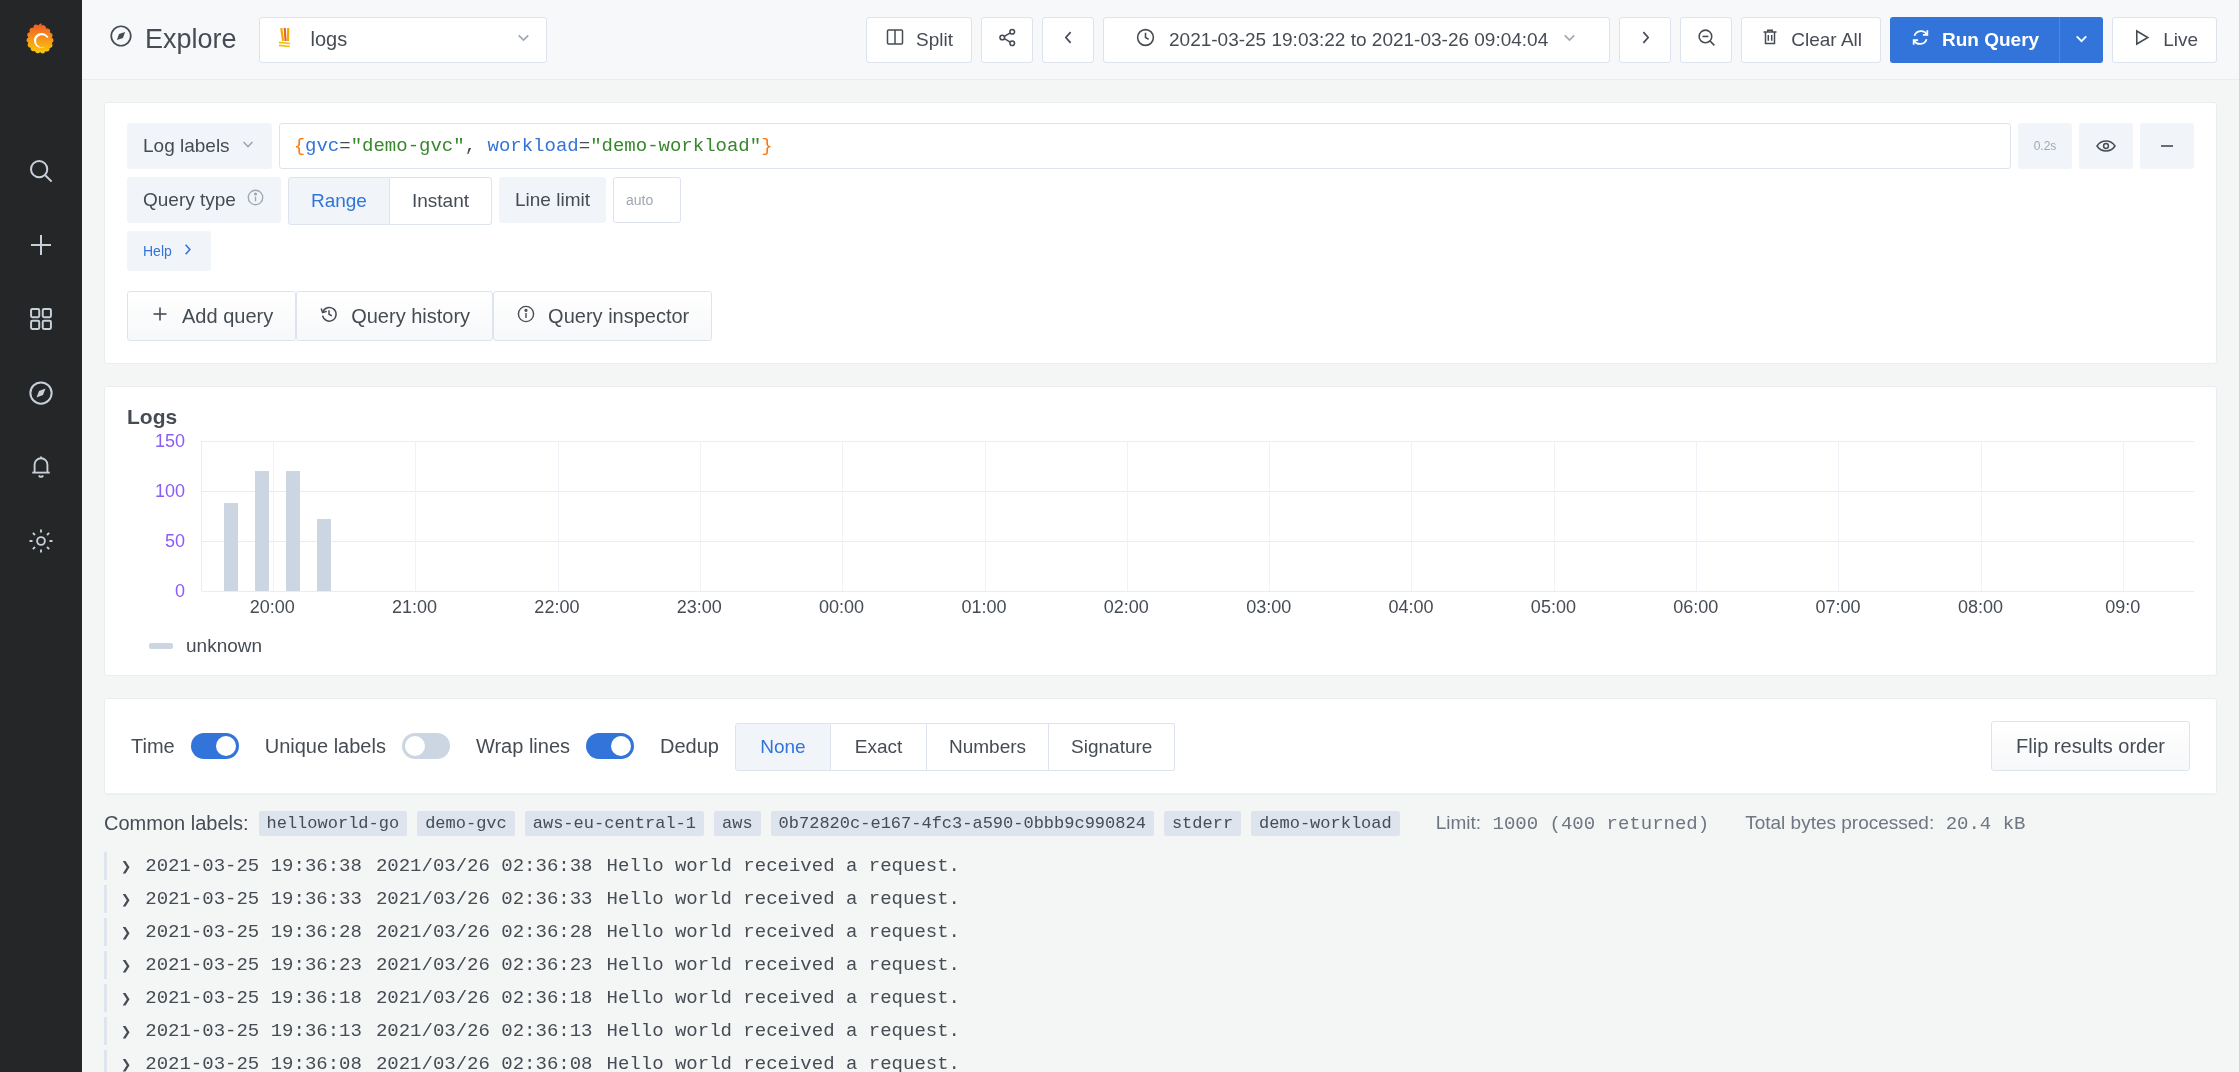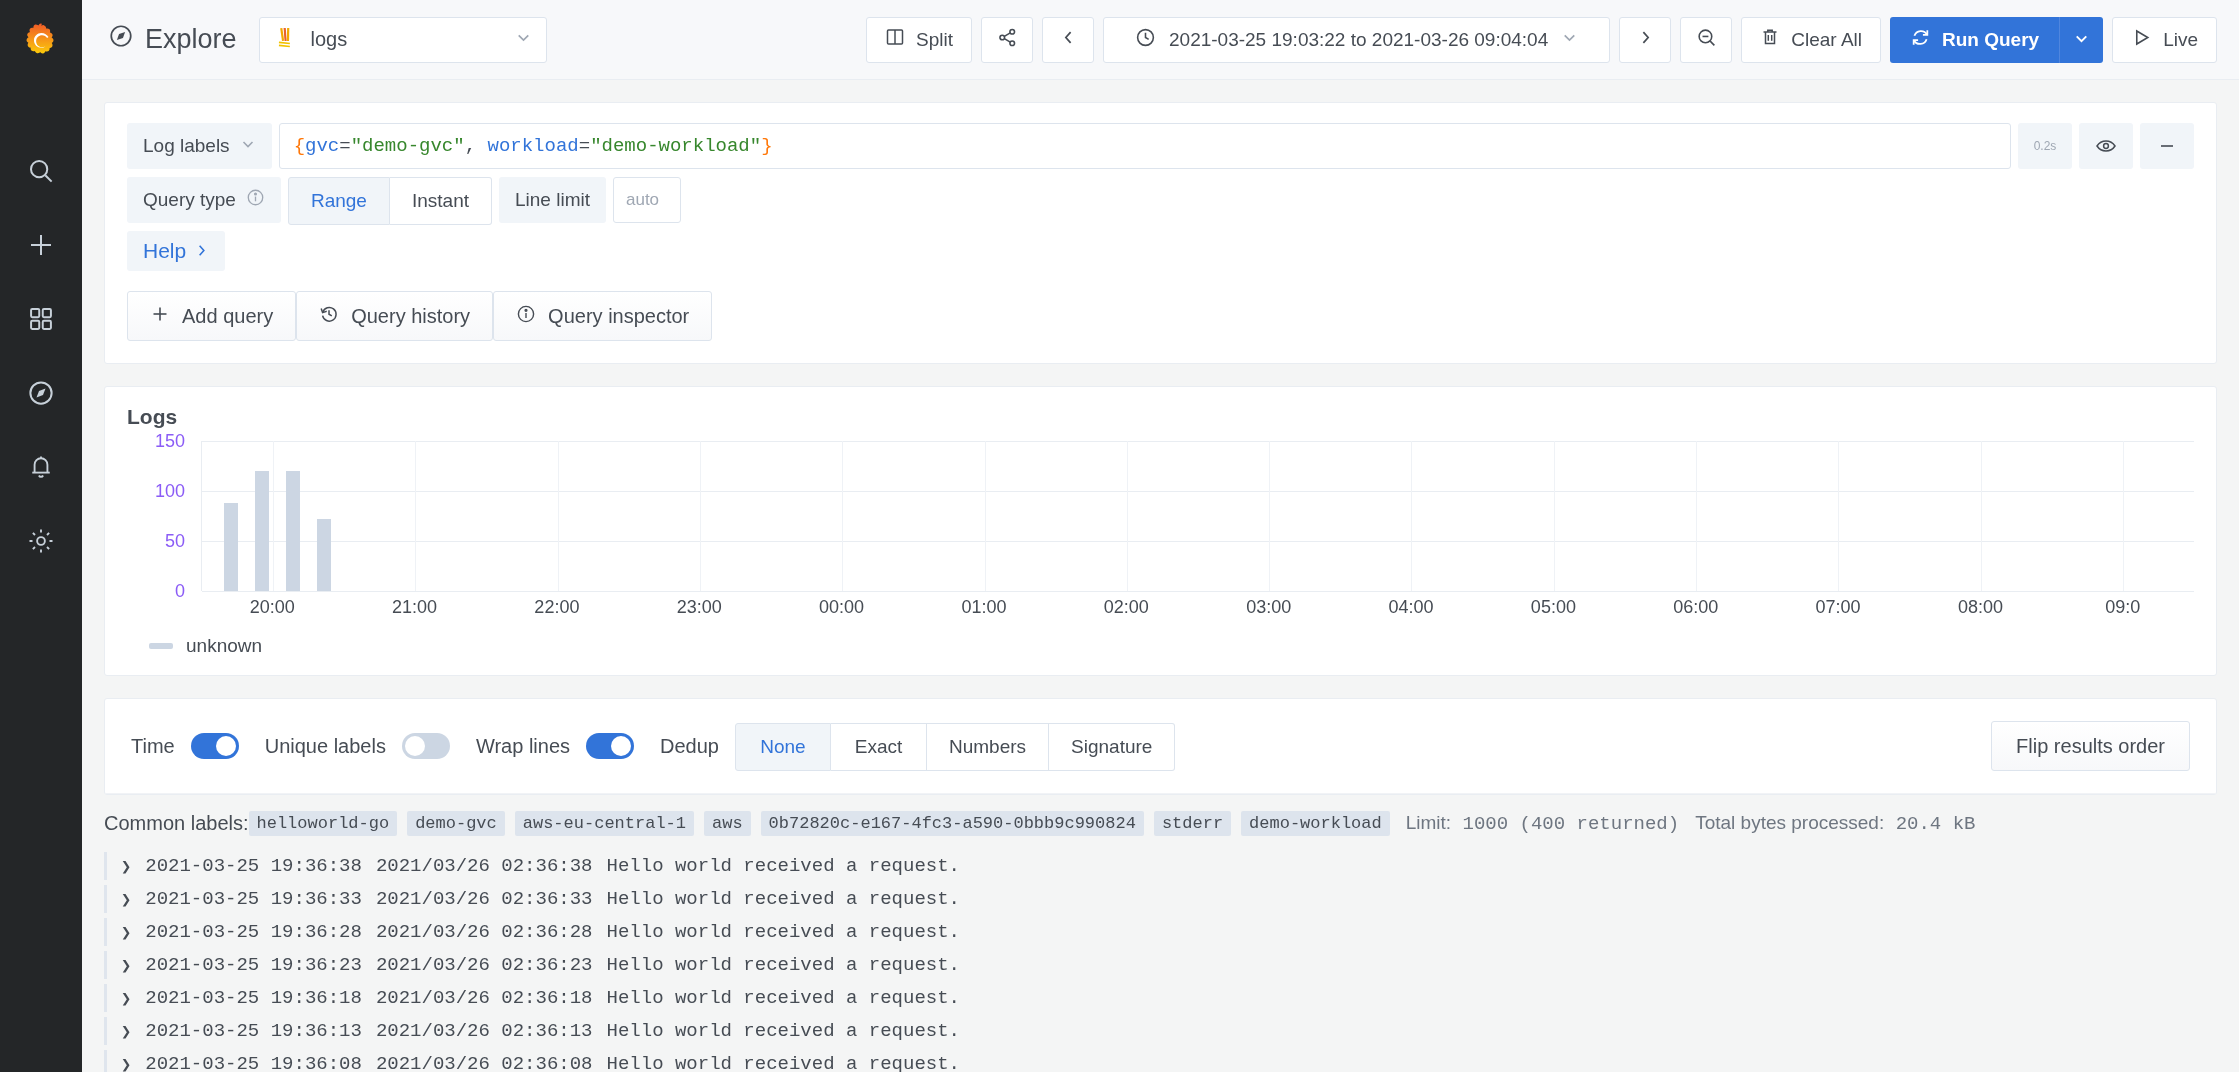--- a/index.html
+++ b/index.html
@@ -114,29 +114,29 @@
     height: 48px; min-width: 96px; padding: 0 22px;
     display: flex; align-items: center; justify-content: center;
     background: #fff; border: 1px solid #dde4ed; border-left: none;
     font-size: 19px; color: #464c54; cursor: pointer;
   }
   .seg:first-child { border-left: 1px solid #dde4ed; border-radius: 3px 0 0 3px; }
   .seg:last-child { border-radius: 0 3px 3px 0; }
   .seg.active { background: #f1f5f9; color: #3274d9; }
   .line-limit-input {
     width: 68px; height: 46px; border: 1px solid #dde4ed; border-radius: 3px;
-    background: #fff; font-size: 17px; color: #8b5cf6; padding: 14px 12px;
+    background: #fff; font-size: 14px; color: #8b5cf6; padding: 14px 12px;
     font-family: "Liberation Sans", sans-serif; outline: none;
   }
   .line-limit-input::placeholder { color: #9fa7b3; }
   .help-row { display: flex; margin-bottom: 4px; }
   .help-btn {
     height: 40px; background: #f1f5f9; color: #3274d9; border-radius: 3px;
     display: flex; align-items: center; gap: 8px; padding: 0 16px;
-    font-size: 21px; cursor: pointer;
+    font-size: 14px; cursor: pointer;
   }
   .q-actions { display: flex; gap: 0; margin-top: 20px; }
   .action-btn {
     height: 50px; background: linear-gradient(#ffffff, #f7f8fa);
     border: 1px solid #dde4ed; border-radius: 3px;
     display: flex; align-items: center; gap: 12px; padding: 0 22px;
     font-size: 20px; color: #464c54; cursor: pointer; white-space: nowrap;
   }
 
   
@@ -185,21 +185,21 @@
   .flip-btn {
     margin-left: auto; height: 50px;
     background: linear-gradient(#ffffff, #f7f8fa);
     border: 1px solid #dde4ed; border-radius: 3px;
     display: flex; align-items: center; padding: 0 24px;
     font-size: 20px; color: #464c54; cursor: pointer; white-space: nowrap;
   }
 
   
   .meta-row {
-    display: flex; align-items: center; 
+    display: flex; align-items: center; gap: 10px;
     padding: 16px 0 16px 0; flex-wrap: nowrap; margin-left: 0;
   }
   .meta-title { font-size: 20px; color: #464c54; white-space: nowrap; }
   .chip {
     background: #dde4ed; color: #464c54; border-radius: 2px;
     padding: 3px 8px; font-family: "Liberation Mono", monospace;
     font-size: 17px; white-space: nowrap; cursor: pointer;
   }
   .meta-stat {
     font-family: "Liberation Mono", monospace; font-size: 19px;

